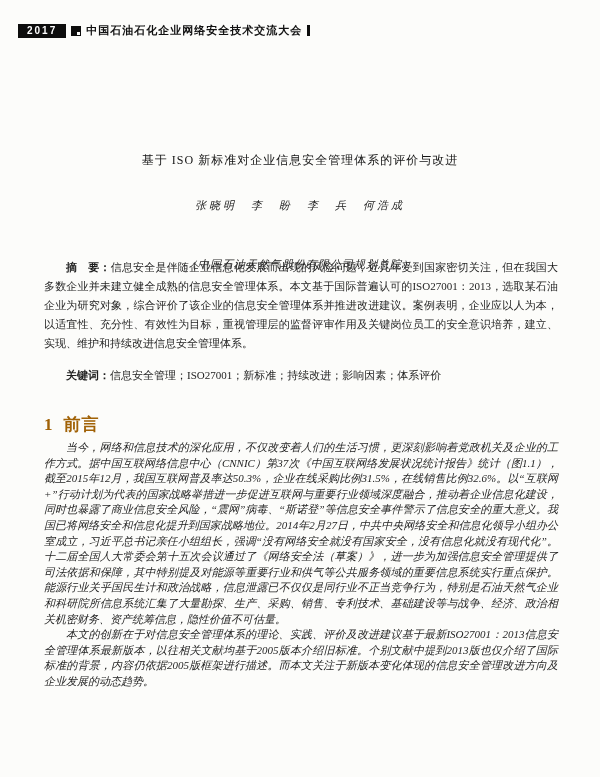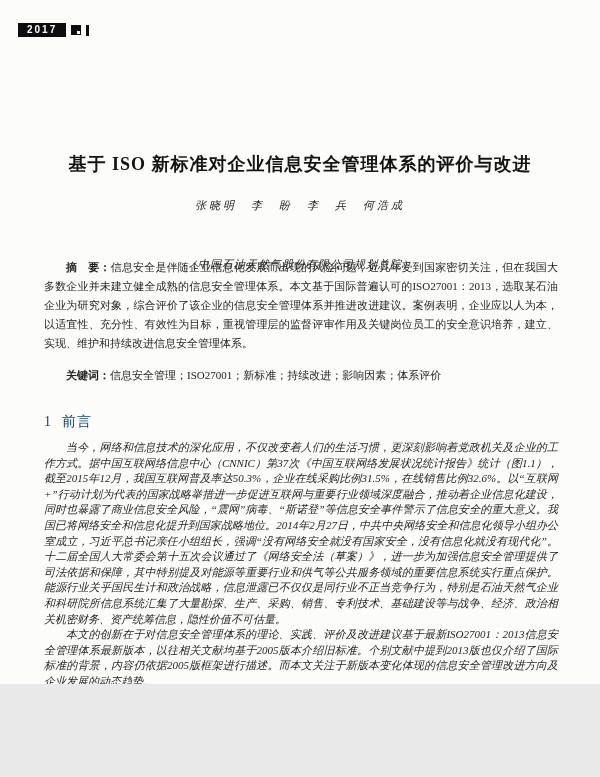--- a/index.html
+++ b/index.html
@@ -3,21 +3,21 @@
 <meta charset="utf-8">
 <style>
   html, body { margin: 0; padding: 0; }
   body {
     width: 600px; height: 777px;
     background: #e9e9e9;
     font-family: "Liberation Serif", "DejaVu Serif", serif;
   }
   .page {
     position: relative;
-    width: 600px; height: 684px;
+    width: 600px; height: 777px;
     background: #fcfcfa;
     color: #1c1c1c;
     overflow: hidden;
     box-sizing: border-box;
   }
   
   .header {
     position: absolute;
     top: 23px; left: 18px;
     display: flex; align-items: center;
@@ -53,21 +53,21 @@
   .header-endbar {
     width: 3px; height: 11px;
     background: #0d0d0d;
     flex: 0 0 auto;
   }
   
   .paper-title {
     position: absolute;
     top: 152px; left: 0; right: 0;
     text-align: center;
-    font-size: 18px; font-weight: bold;
+    font-size: 12px; font-weight: normal;
     letter-spacing: 1px;
     color: #141414;
   }
   .authors {
     position: absolute;
     top: 198px; left: 0; right: 0;
     text-align: center;
     font-size: 11px;
     font-style: italic;
     letter-spacing: 3px;
@@ -97,23 +97,23 @@
     position: absolute;
     top: 366px; left: 44px; right: 42px;
     font-size: 11px;
     line-height: 18px;
     color: #1e1e1e;
   }
   
   .section-heading {
     position: absolute;
     top: 413px; left: 44px;
-    font-size: 14px; font-weight: normal;
+    font-size: 17px; font-weight: bold;
     letter-spacing: 1px;
-    color: #0c4a6e;
+    color: #a16207;
   }
   .section-heading .sec-num { margin-right: 10px; }
   .body-text {
     position: absolute;
     top: 440px; left: 44px; right: 42px;
     font-size: 11px;
     line-height: 15.6px;
     text-align: justify;
     color: #1e1e1e;
     font-style: italic;
@@ -124,20 +124,21 @@
   }
 </style>
 </head>
 <body>
 
 <div class="page">
 
   <div class="header">
     <span class="year-badge">2017</span>
     <span class="logo-icon"></span>
+    <span class="conference-title">中国石油石化企业网络安全技术交流大会</span>
     <span class="header-endbar"></span>
   </div>
 
   <div class="paper-title">基于 ISO 新标准对企业信息安全管理体系的评价与改进</div>
   <div class="authors">张晓明　李　盼　李　兵　何浩成</div>
   <div class="affiliation">（中国石油天然气股份有限公司规划总院）</div>
 
   <div class="abstract">
     <span class="label">摘　要：</span><span>信息安全是伴随企业信息化发展而出现的风险问题，近几年受到国家密切关注，但在我国大多数企业并未建立健全成熟的信息安全管理体系。本文基于国际普遍认可的ISO27001：2013，选取某石油企业为研究对象，综合评价了该企业的信息安全管理体系并推进改进建议。案例表明，企业应以人为本，以适宜性、充分性、有效性为目标，重视管理层的监督评审作用及关键岗位员工的安全意识培养，建立、实现、维护和持续改进信息安全管理体系。</span>
   </div>

